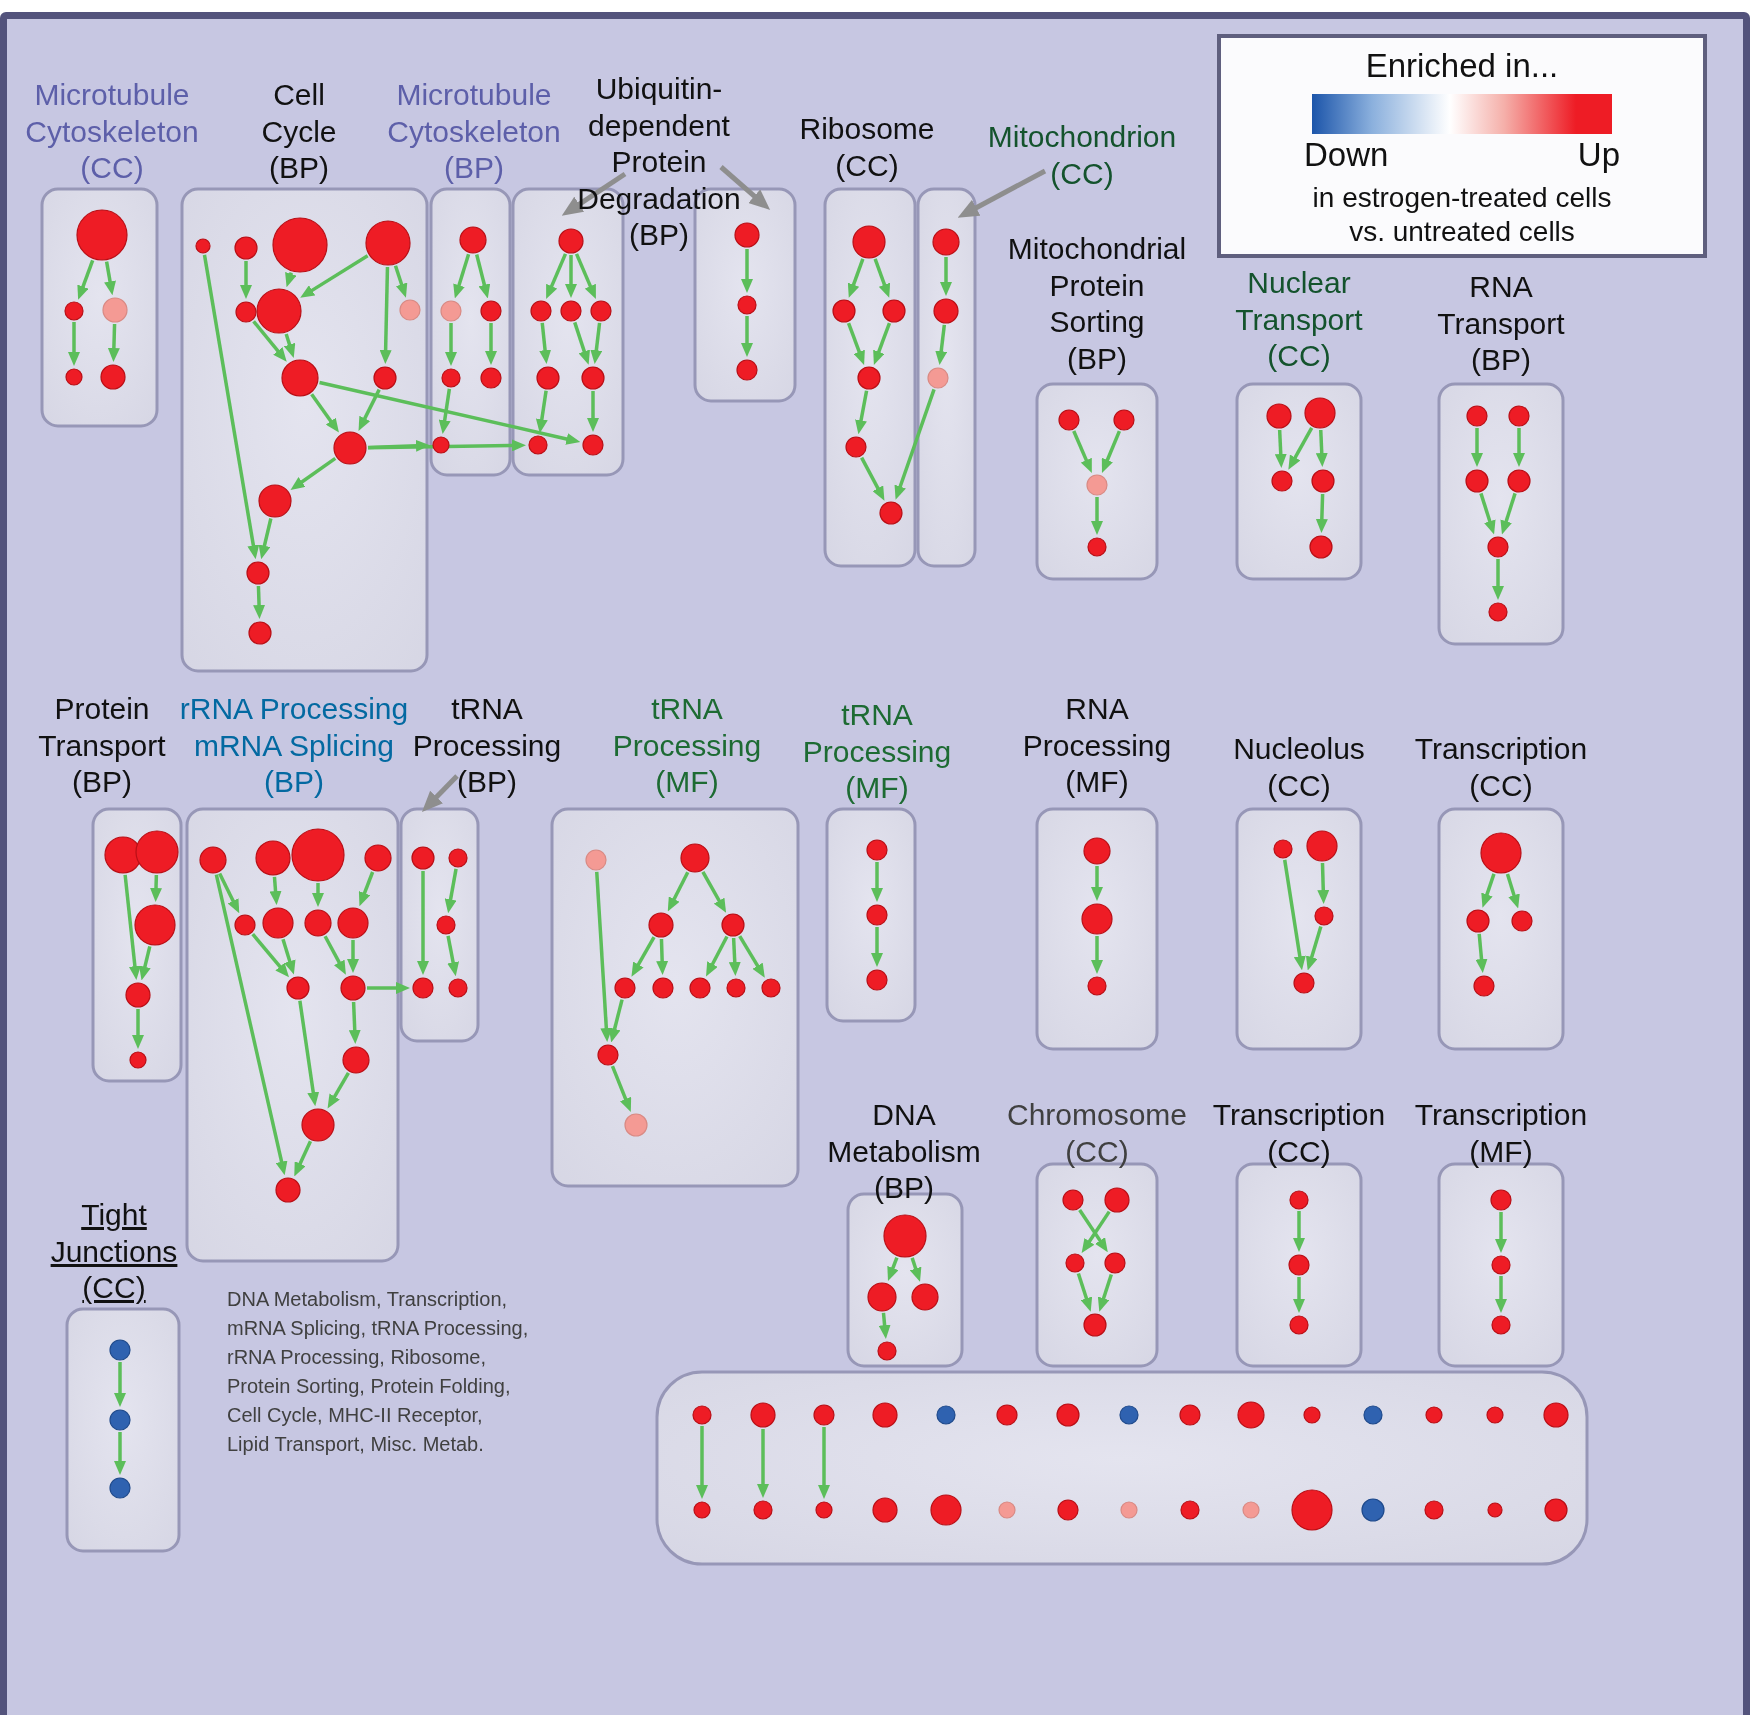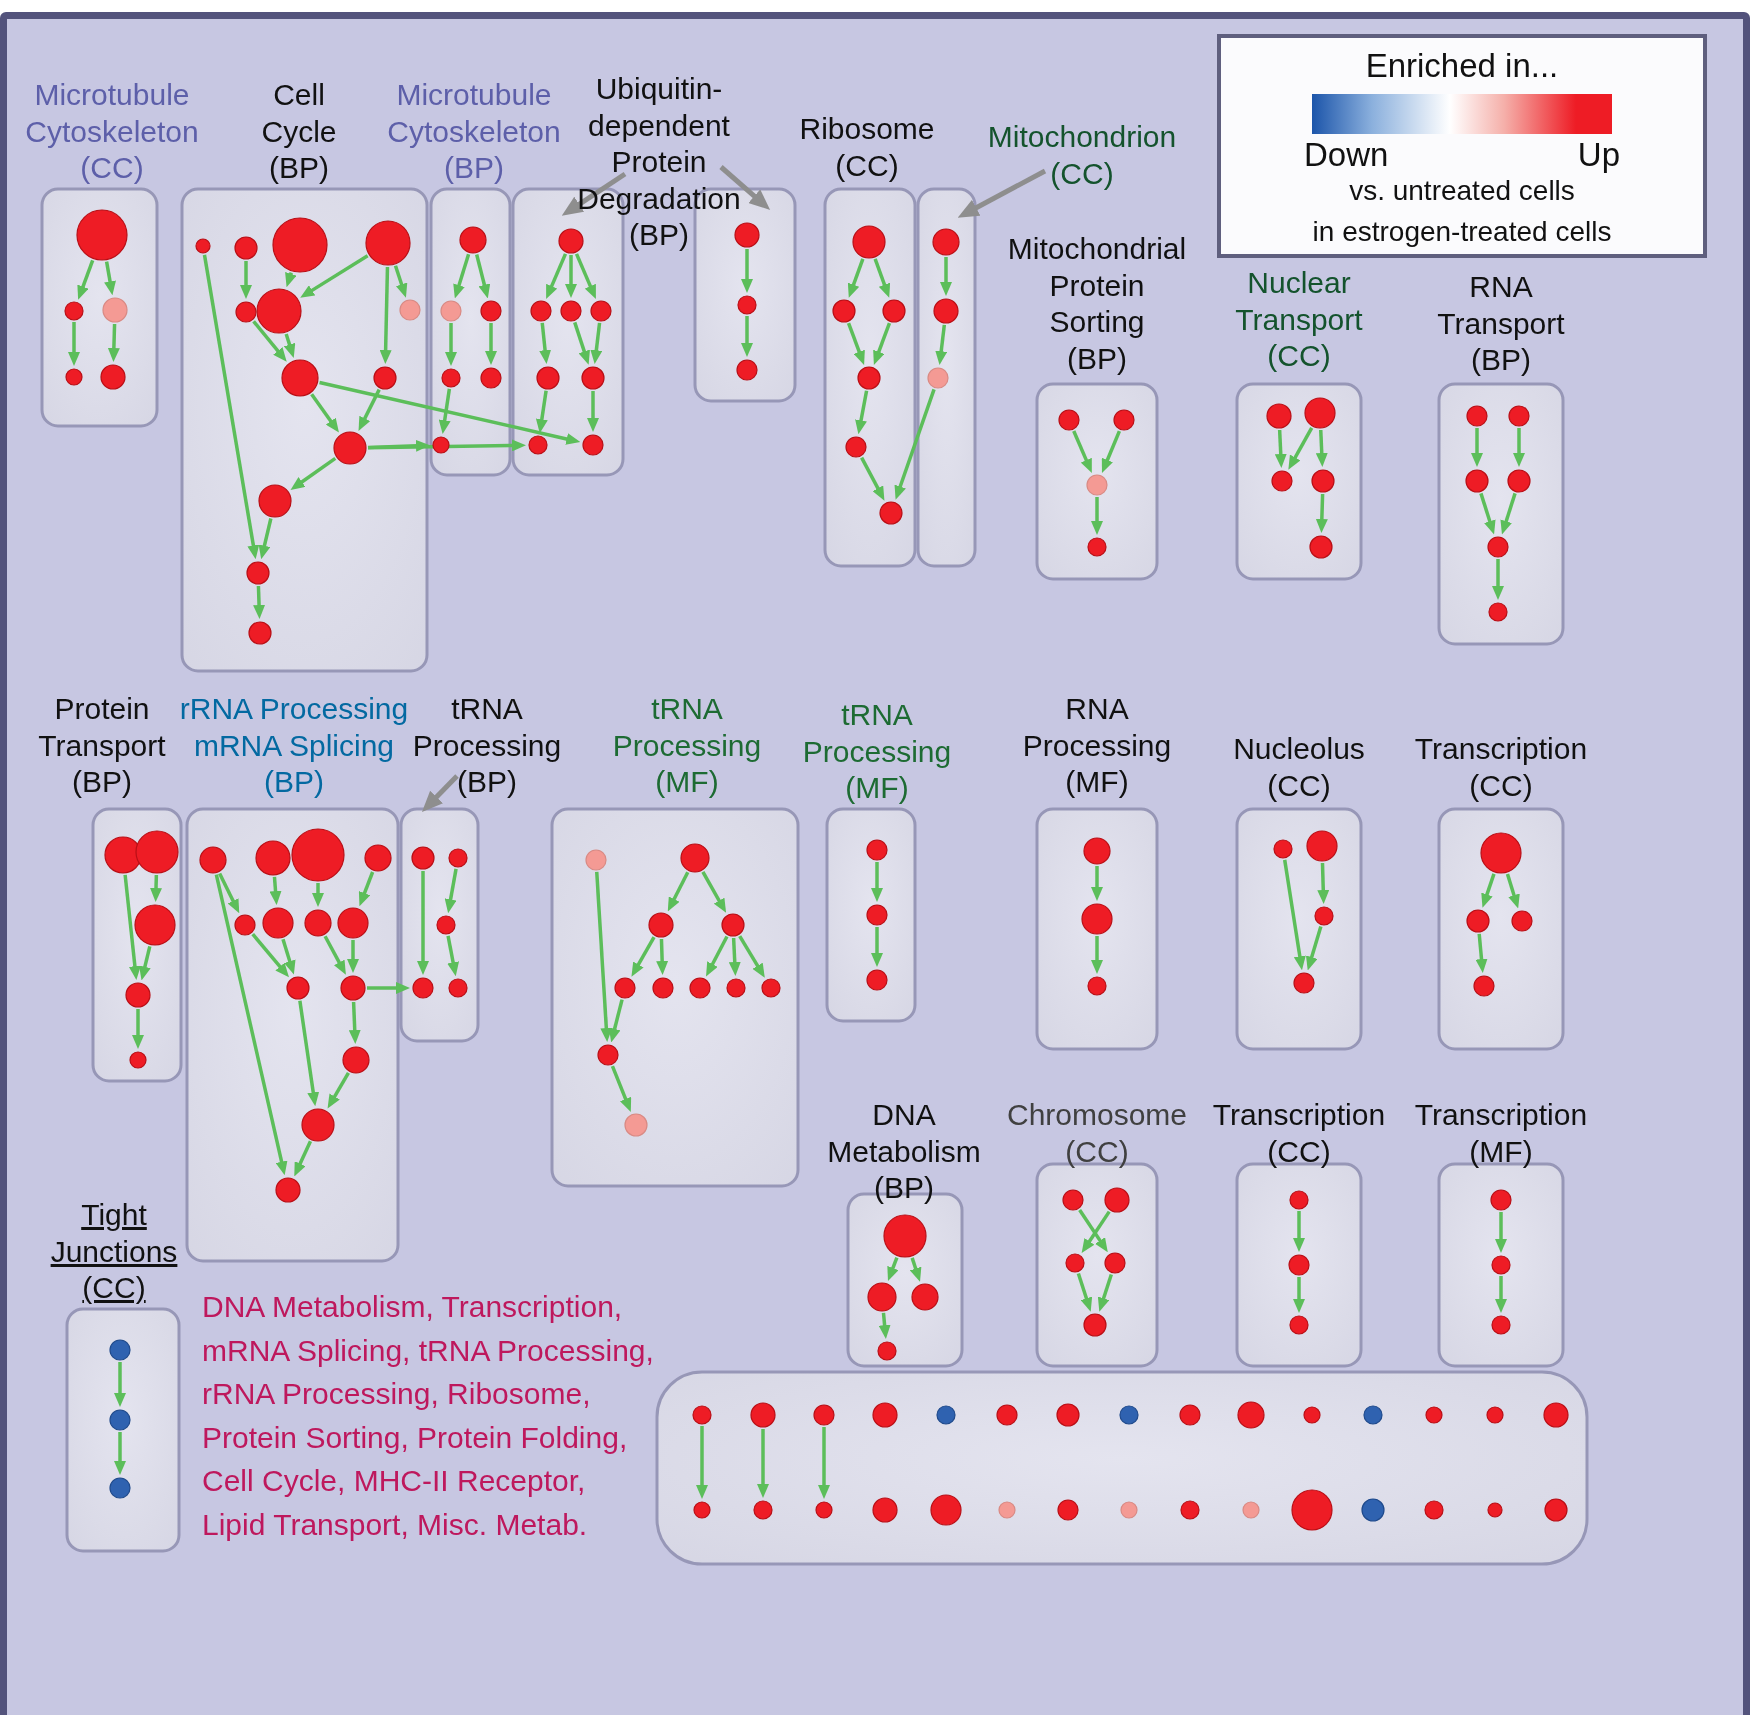--- a/index.html
+++ b/index.html
@@ -18,22 +18,22 @@
   .legend{
     position:absolute;left:1210px;top:15px;width:490px;height:224px;box-sizing:border-box;
     background:#fbfbfd;border:4px solid #5f5f7e;z-index:3;text-align:center;color:#111;
   }
   .legend-title{font-size:33px;margin-top:9px;}
   .legend-gradient{width:300px;height:40px;margin:9px auto 2px auto;}
   .legend-ends{display:flex;justify-content:space-between;width:316px;margin:0 auto;font-size:33px;}
   .legend-sub{font-size:28px;line-height:1.22;}
   .legend-sub.first{margin-top:7px;}
   .footnote{
-    position:absolute;left:195px;top:1266px;z-index:2;
-    font-size:30px;line-height:1.45;white-space:pre-line;color:#be185d;text-align:left;
+    position:absolute;left:220px;top:1266px;z-index:2;
+    font-size:20px;line-height:1.45;white-space:pre-line;color:#404040;text-align:left;
   }
 </style>
 </head>
 <body>
 
 <div class="figure" style="background: rgb(199, 199, 226); border-color: rgb(83, 83, 124); margin-top: 12px;">
 
   <svg id="net" width="1750" height="1715">
       <defs>
         <radialGradient id="boxgrad" cx="50%" cy="45%" r="75%">
@@ -410,22 +410,22 @@
 (CC)</div>
     </div>
 
   <div class="legend" style="background: rgb(251, 251, 253); border-color: rgb(95, 95, 126);">
     <div class="legend-title">Enriched in...</div>
     <div class="legend-gradient" style="background: linear-gradient(90deg, rgb(28, 85, 170) 0%, rgb(139, 176, 221) 20%, rgb(255, 255, 255) 46%, rgb(245, 176, 170) 64%, rgb(238, 28, 37) 88%);"></div>
     <div class="legend-ends">
       <span>Down</span>
       <span>Up</span>
     </div>
+    <div class="legend-sub first">in estrogen-treated cells</div>
     <div class="legend-sub">vs. untreated cells</div>
-    <div class="legend-sub first">in estrogen-treated cells</div>
   </div>
 
   <div class="footnote">DNA Metabolism, Transcription,
 mRNA Splicing, tRNA Processing,
 rRNA Processing, Ribosome,
 Protein Sorting, Protein Folding,
 Cell Cycle, MHC-II Receptor,
 Lipid Transport, Misc. Metab.</div>
 
 </div>

